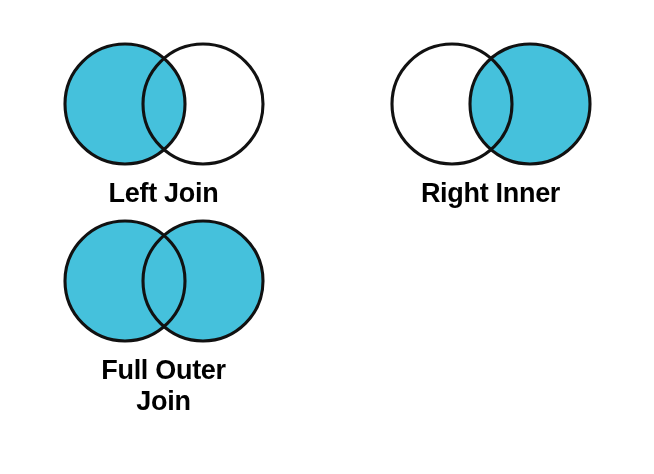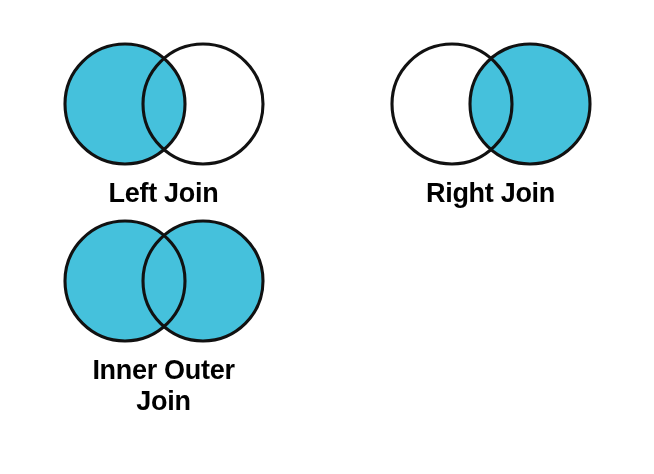--- a/index.html
+++ b/index.html
@@ -87,28 +87,28 @@
           </clipPath>
       </defs>
       <circle class="region-fill" cx="64" cy="64" r="60" fill="#ffffff"></circle>
       <circle class="region-fill" cx="142" cy="64" r="60" fill="#45c1dc"></circle>
       <g clip-path="url(#clipL2)">
         <circle cx="142" cy="64" r="60" fill="#45c1dc"></circle>
       </g>
       <circle class="circle-outline" cx="64" cy="64" r="60"></circle>
       <circle class="circle-outline" cx="142" cy="64" r="60"></circle>
     </svg>
-    <div class="venn-label">Right Join</div>
+    <div class="venn-label">Right Inner</div>
   </div>
 
 
   <div class="venn-cell row-bottom">
     <svg class="venn-figure" viewBox="0 0 206 128">
       <circle class="region-fill" cx="64" cy="64" r="60" fill="#45c1dc"></circle>
       <circle class="region-fill" cx="142" cy="64" r="60" fill="#45c1dc"></circle>
       <circle class="circle-outline" cx="64" cy="64" r="60"></circle>
       <circle class="circle-outline" cx="142" cy="64" r="60"></circle>
     </svg>
-    <div class="venn-label">Inner Outer
+    <div class="venn-label">Full Outer
 Join</div>
   </div>
 
 </div>
 
 </body></html>

